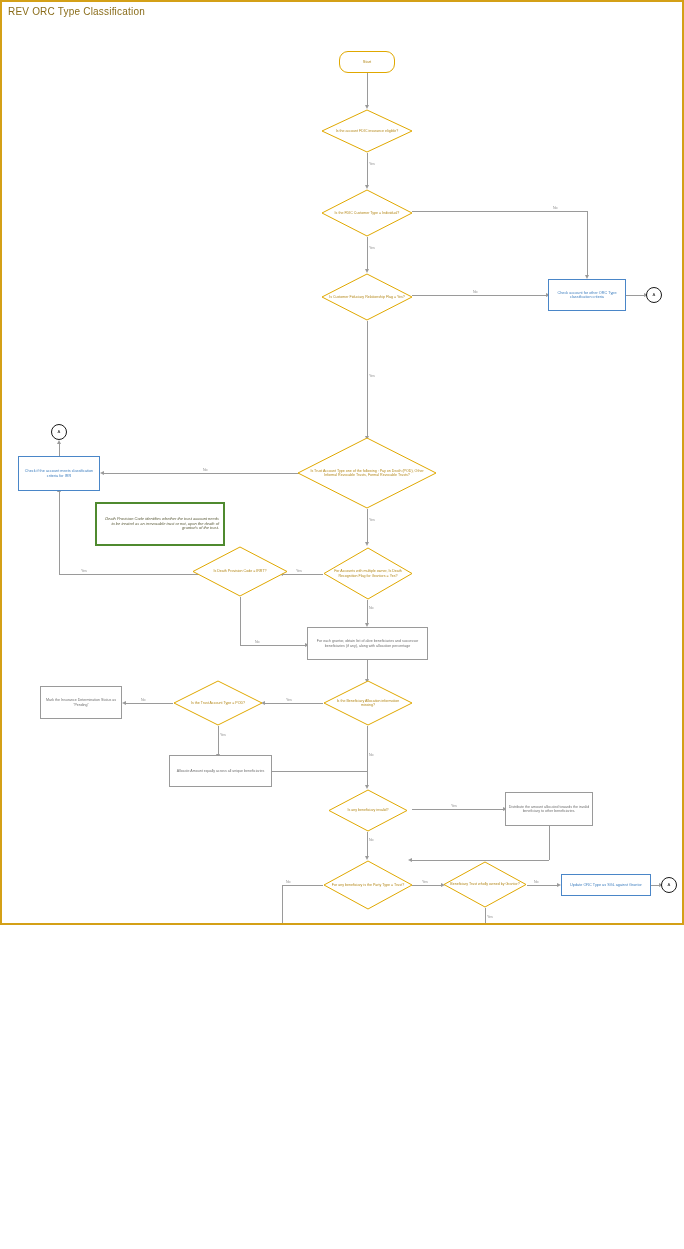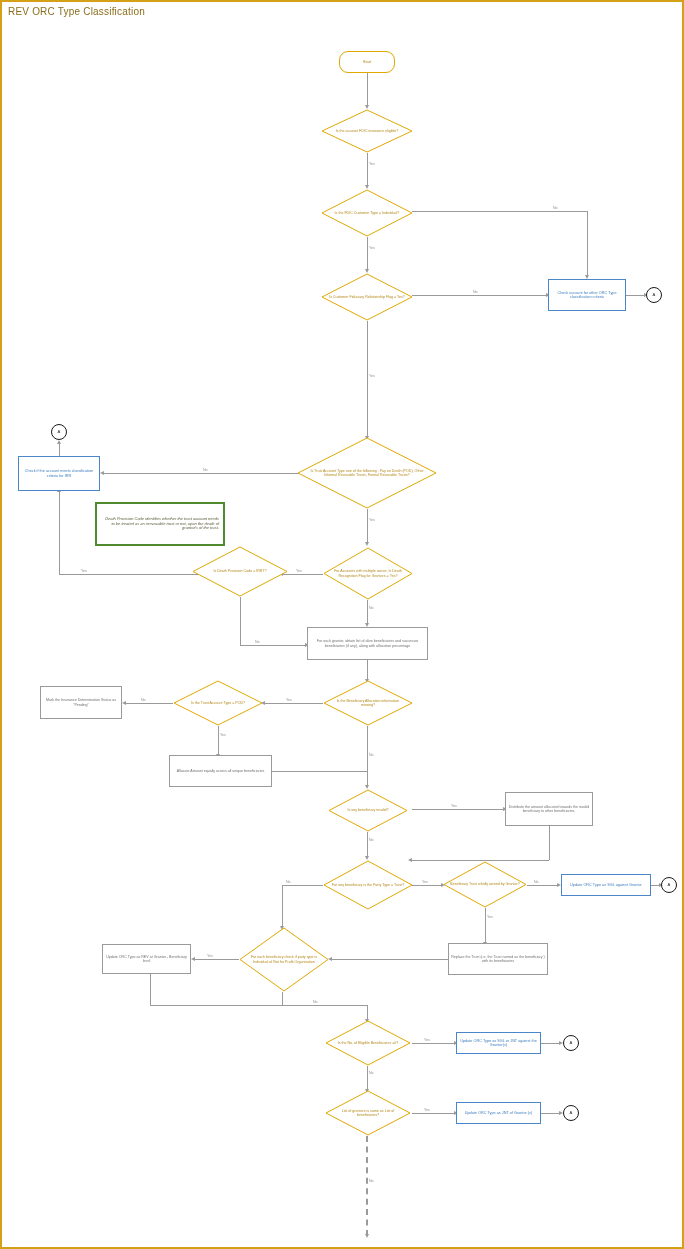--- a/index.html
+++ b/index.html
@@ -1,17 +1,17 @@
 <!DOCTYPE html>
 <html><head>
 <meta charset="utf-8">
 <style>
   html,body{margin:0;padding:0;background:#ffffff;}
   body{font-family:"Liberation Sans",sans-serif;}
-  #page{position:relative;width:684px;height:1249px;background:#ffffff;
+  #page{position:relative;width:684px;height:925px;background:#ffffff;
         border:2px solid #d4a017;box-sizing:border-box;overflow:hidden;}
   #title{position:absolute;left:6px;top:4px;font-size:10px;color:#8a6d1b;
          letter-spacing:.2px;white-space:nowrap;}
 
   .node{position:absolute;box-sizing:border-box;display:flex;align-items:center;
         justify-content:center;text-align:center;line-height:1.12;}
   .node span{display:block;padding:0 2px;}
 
   
   .dec{color:#c69214;font-size:3.6px;}

